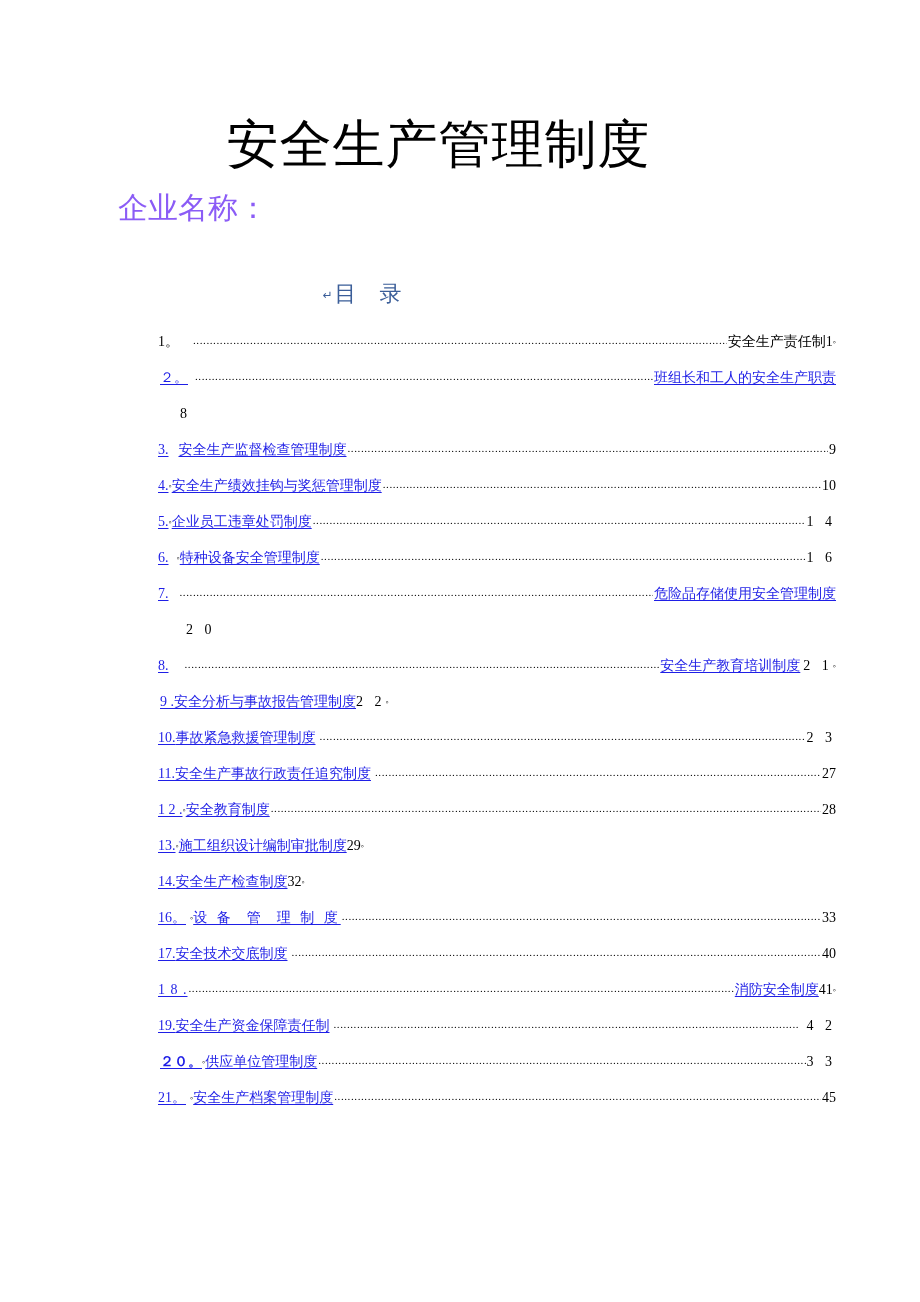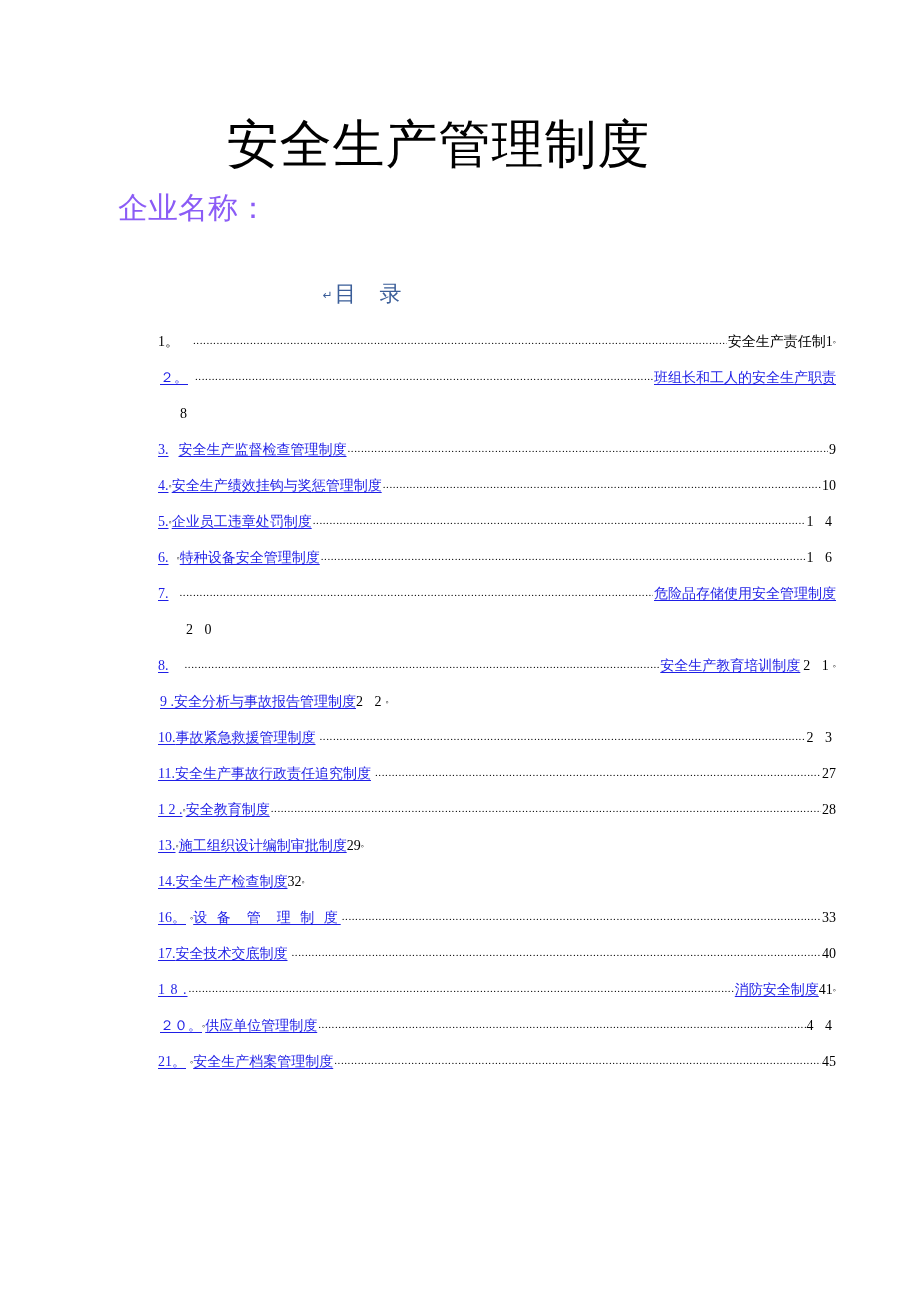--- a/index.html
+++ b/index.html
@@ -266,27 +266,33 @@
     </div>
 
     <div class="row">
       <span class="num link" style="letter-spacing:1px;margin-top:46px;">1 8 .</span>
       <span class="dots"></span>
       <span class="title link">消防安全制度</span>
       <span class="page">41</span>
         <span class="mark">◦</span>
     </div>
 
-
-    <div class="row">
-      <span class="num link" style="padding-left:2px;">２０。</span>
+    <div class="row">
+      <span class="num link">19.</span>
+      <span class="title link">安全生产资金保障责任制</span>
+      <span class="dots" style="margin-left:4px;"></span>
+      <span class="page spaced" style="white-space:pre;"> 4 2</span>
+    </div>
+
+    <div class="row">
+      <span class="num link" style="padding-left:2px;font-weight:bold;">２０。</span>
         <span class="mark">◦</span>
       <span class="title link">供应单位管理制度</span>
       <span class="dots"></span>
-      <span class="page spaced">4 4</span>
+      <span class="page spaced">3 3</span>
     </div>
 
     <div class="row">
       <span class="num link" style="padding-right:4px;">21。</span>
         <span class="mark">◦</span>
       <span class="title link">安全生产档案管理制度</span>
       <span class="dots"></span>
       <span class="page">45</span>
     </div>
 

